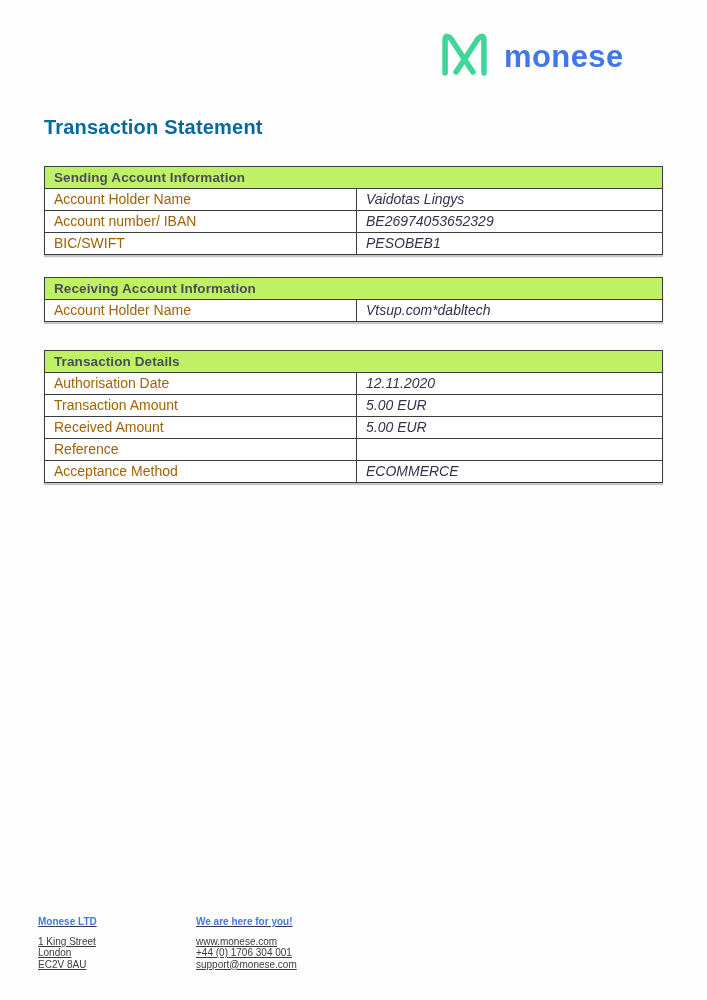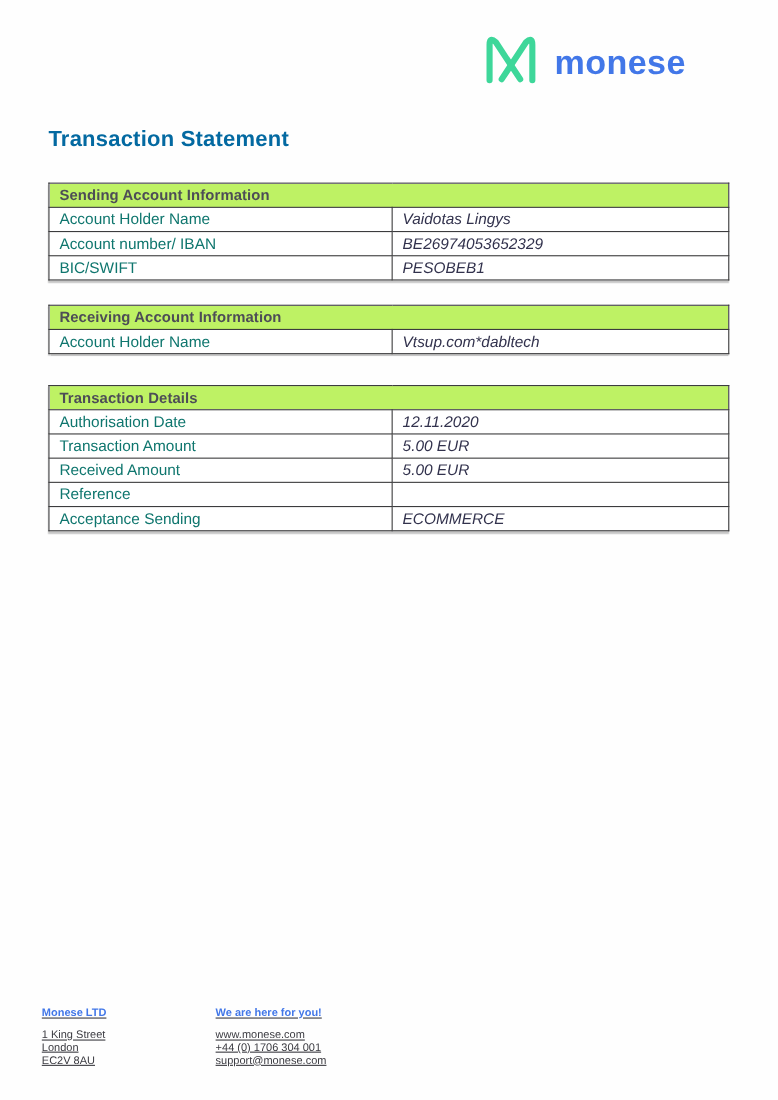--- a/index.html
+++ b/index.html
@@ -77,21 +77,21 @@
     background: #bef264;
     font-size: 13.5px;
     font-weight: 700;
     color: #4d4d56;
     letter-spacing: 0.1px;
   }
   col.c-label { width: 312px; }
   col.c-value { width: 306px; }
   td.cell-label {
     font-size: 14px;
-    color: #0f766e;
+    color: #a16207;
   }
   td.cell-value {
     font-size: 14px;
     font-style: italic;
     color: #32324d;
   }
 
   
   .footer-col {
     position: absolute;
@@ -186,21 +186,21 @@
     </tr>
     <tr>
       <td class="cell-label">Received Amount</td>
       <td class="cell-value">5.00 EUR</td>
     </tr>
     <tr>
       <td class="cell-label">Reference</td>
       <td class="cell-value"></td>
     </tr>
     <tr>
-      <td class="cell-label">Acceptance Sending</td>
+      <td class="cell-label">Acceptance Method</td>
       <td class="cell-value">ECOMMERCE</td>
     </tr>
   </tbody>
     </table>
 
   <div class="footer-col footer-company">
     <div class="footer-title">Monese LTD</div>
     <div>1 King Street</div>
     <div>London</div>
     <div>EC2V 8AU</div>

